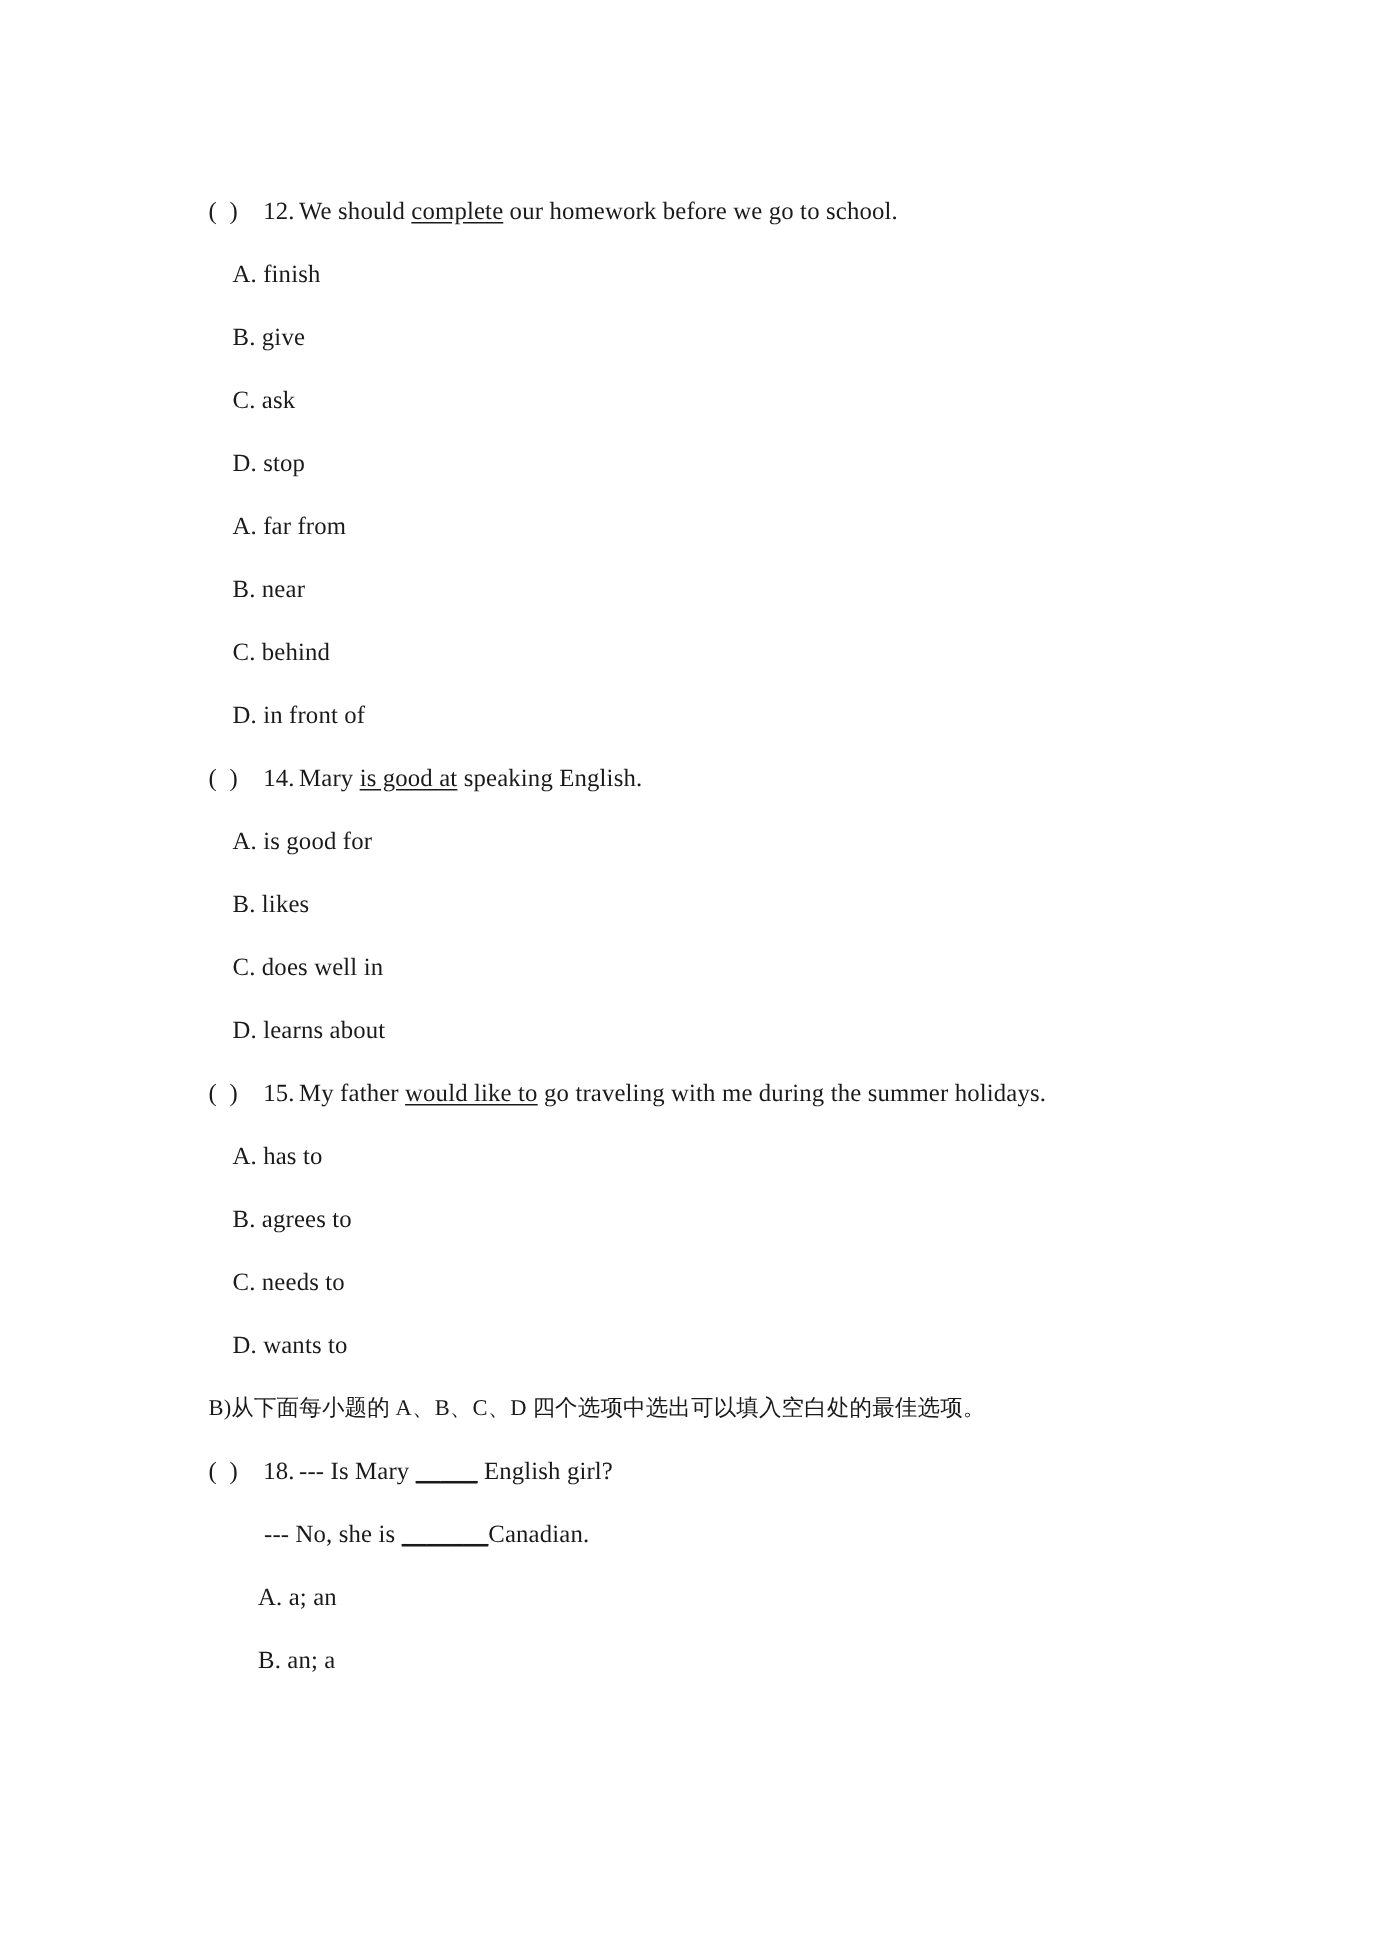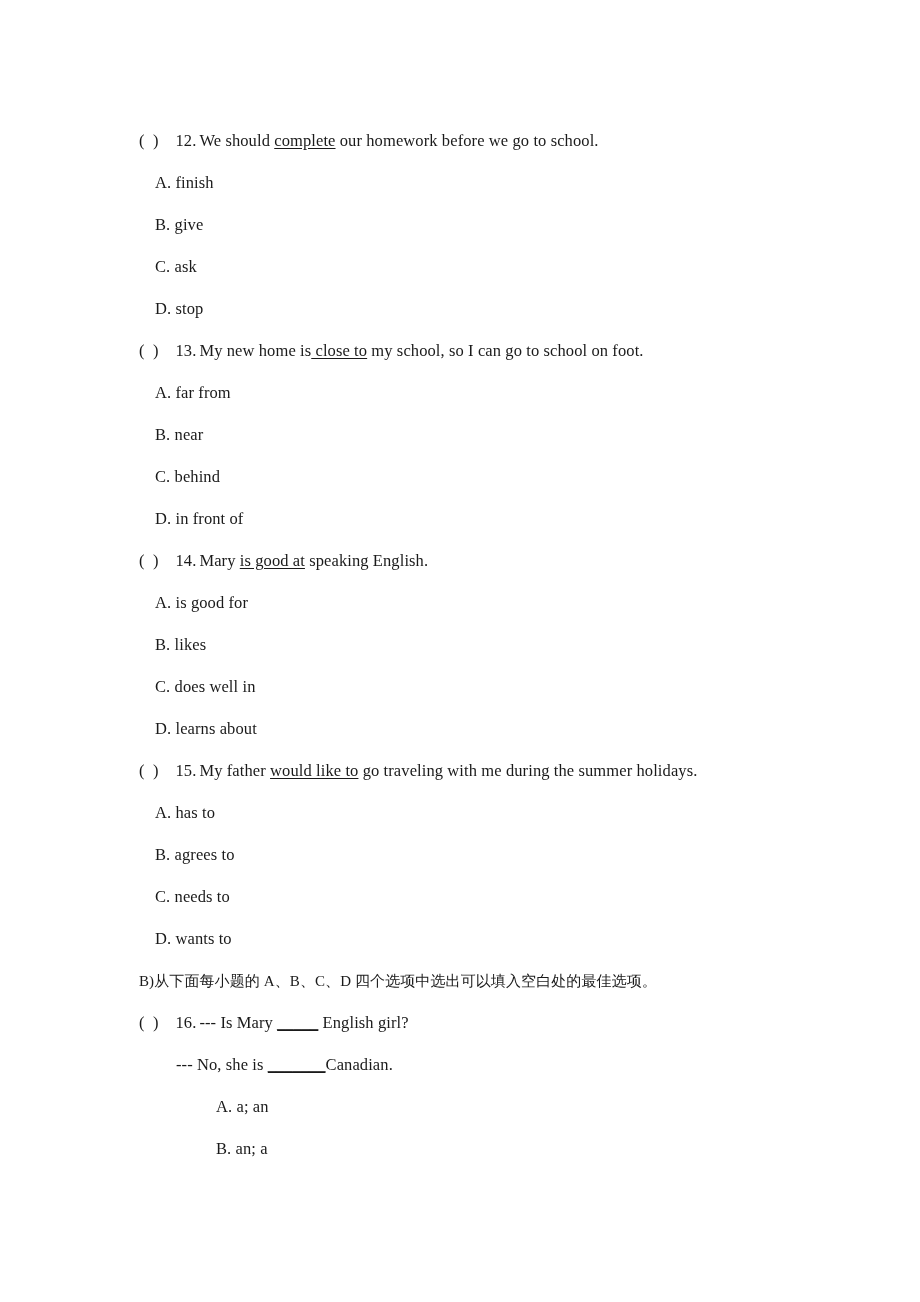--- a/index.html
+++ b/index.html
@@ -59,21 +59,21 @@
   
   .opt {
     font-size: 16.5px;
     line-height: 42px;
     height: 42px;
     white-space: nowrap;
     margin-left: 16px;
     letter-spacing: 0.1px;
   }
   .opt.deep {
-    margin-left: 77px;
+    margin-left: 33px;
   }
 
   
   .instruction {
     font-size: 15px;
     line-height: 42px;
     height: 42px;
     white-space: nowrap;
     letter-spacing: 0.1px;
   }
@@ -101,23 +101,20 @@
   <div class="content">
 
     <div class="q-stem">
       <span class="q-paren">(</span><span>&nbsp;&nbsp;</span><span class="q-paren">)</span><span class="q-num">12.</span><span class="q-text">We should </span><span class="u">complete</span><span> our homework before we go to school.</span>
     </div>
     <div class="opt">A. finish</div>
     <div class="opt">B. give</div>
     <div class="opt">C. ask</div>
     <div class="opt">D. stop</div>
 
-    <div class="q-stem">
-      <span class="q-paren">(</span><span>&nbsp;&nbsp;</span><span class="q-paren">)</span><span class="q-num">13.</span><span class="q-text">My new home is</span><span class="u"> close to</span><span> my school, so I can go to school on foot.</span>
-    </div>
     <div class="opt">A. far from</div>
     <div class="opt">B. near</div>
     <div class="opt">C. behind</div>
     <div class="opt">D. in front of</div>
 
     <div class="q-stem">
       <span class="q-paren">(</span><span>&nbsp;&nbsp;</span><span class="q-paren">)</span><span class="q-num">14.</span><span class="q-text">Mary </span><span class="u">is good at</span><span> speaking English.</span>
     </div>
     <div class="opt">A. is good for</div>
     <div class="opt">B. likes</div>
@@ -128,21 +125,21 @@
       <span class="q-paren">(</span><span>&nbsp;&nbsp;</span><span class="q-paren">)</span><span class="q-num">15.</span><span class="q-text">My father </span><span class="u">would like to</span><span> go traveling with me during the summer holidays.</span>
     </div>
     <div class="opt">A. has to</div>
     <div class="opt">B. agrees to</div>
     <div class="opt">C. needs to</div>
     <div class="opt">D. wants to</div>
 
     <div class="instruction">B)从下面每小题的 A、B、C、D 四个选项中选出可以填入空白处的最佳选项。</div>
 
     <div class="q-stem">
-      <span class="q-paren">(</span><span>&nbsp;&nbsp;</span><span class="q-paren">)</span><span class="q-num">16.</span><span class="q-text">--- Is Mary </span><span class="blank">_____</span><span> English girl?</span>
+      <span class="q-paren">(</span><span>&nbsp;&nbsp;</span><span class="q-paren">)</span><span class="q-num">18.</span><span class="q-text">--- Is Mary </span><span class="blank">_____</span><span> English girl?</span>
     </div>
     <div class="dialog-line">
       <span>--- No, she is </span><span class="blank">_______</span><span>Canadian.</span>
     </div>
     <div class="opt deep">A. a; an</div>
     <div class="opt deep">B. an; a</div>
 
   </div>
 </div>
 

